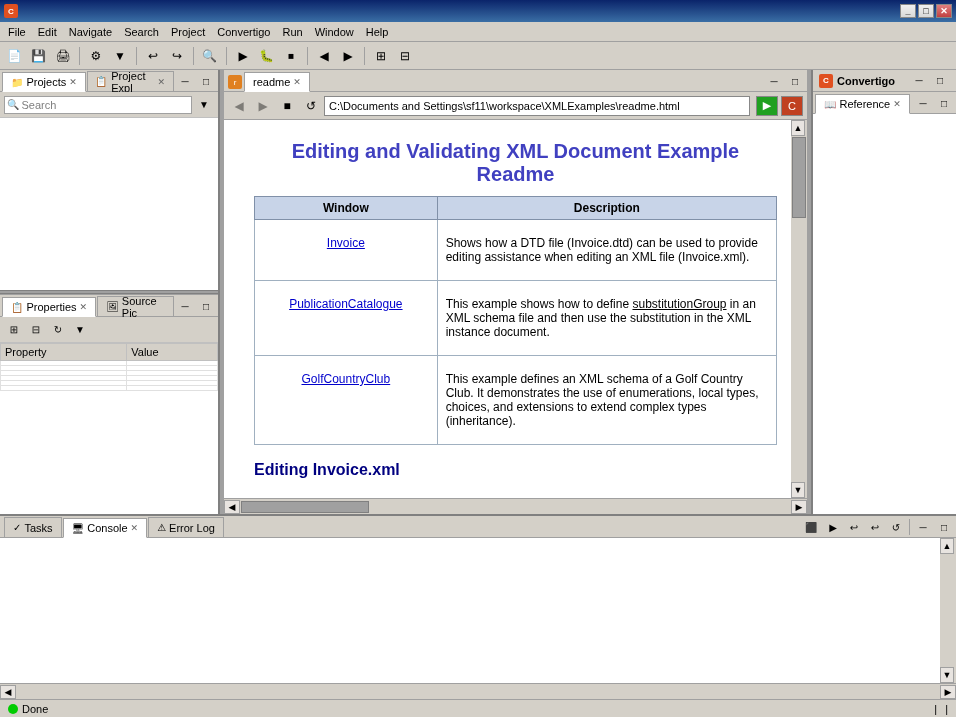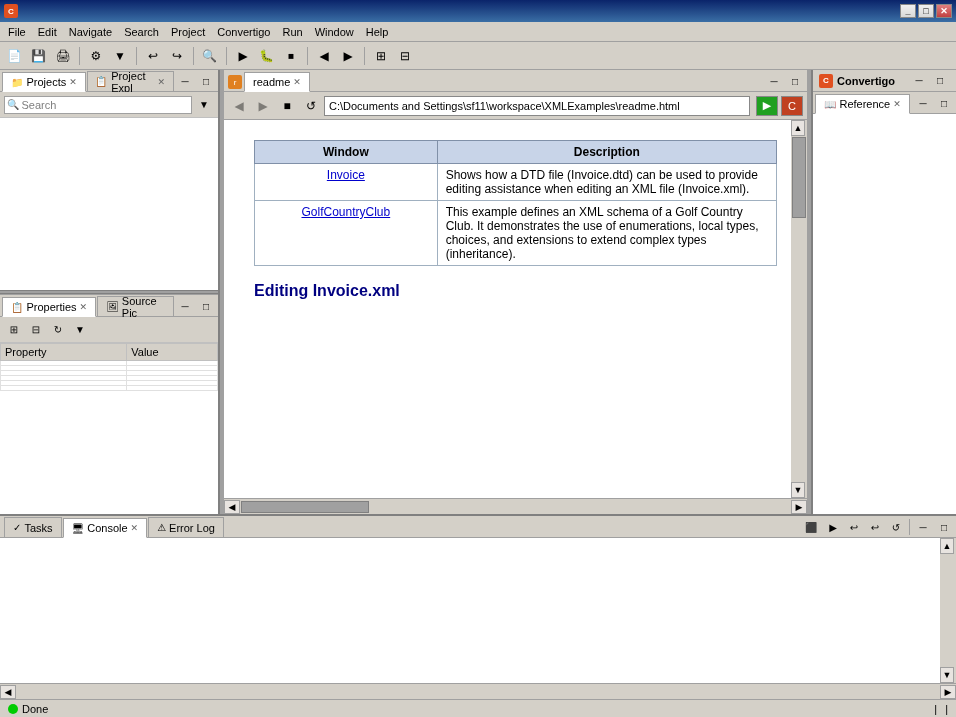--- a/index.html
+++ b/index.html
@@ -56,21 +56,21 @@
 
     
     .bottom-panel { height: 185px; border-top: 2px solid #a0a0a0; display: flex; flex-direction: column; }
     .bottom-tabs { display: flex; background: #d4d0c8; border-bottom: 1px solid #a0a0a0; height: 22px; align-items: flex-end; padding-left: 4px; }
 
     
     .html-content h1 { color: #4040c0; font-size: 20px; font-weight: bold; text-align: center; margin-bottom: 10px; }
     .html-content p { font-size: 12px; margin-bottom: 12px; line-height: 1.4; }
     .html-table { width: 100%; border-collapse: collapse; font-size: 12px; margin-bottom: 16px; }
     .html-table th { background: #c8d4e8; border: 1px solid #8090a8; padding: 4px 8px; text-align: center; font-weight: bold; }
-    .html-table td { border: 1px solid #a0b0c0; padding: 4px 8px; vertical-align: top; }
+    .html-table td { border: 1px solid #a0b0c0; padding: 16px 8px; vertical-align: top; }
     .html-table td a { color: #0000cc; text-decoration: underline; cursor: pointer; }
     .html-table td.link-cell { text-align: center; }
     .html-content h2 { color: #000080; font-size: 16px; font-weight: bold; margin-top: 8px; }
 
     
     .status-bar { height: 18px; background: #d4d0c8; border-top: 1px solid #a0a0a0; display: flex; align-items: center; padding: 0 8px; font-size: 11px; justify-content: space-between; }
     .status-light { width: 10px; height: 10px; background: #00cc00; border-radius: 50%; margin-right: 4px; }
 
     
     .logo-area { background: #d4d0c8; height: 22px; display: flex; align-items: center; padding: 0 6px; font-size: 11px; font-weight: bold; gap: 4px; border-bottom: 1px solid #a0a0a0; }
@@ -260,31 +260,36 @@
             <input class="address-input" readonly="" style="width: 100%; border: none; outline: none; font-size: 11px;" value="C:\Documents and Settings\sf11\workspace\XMLExamples\readme.html">
           </div>
           <div style="display:flex; align-items:center; gap:1px; margin-left:2px;">
             <div class="address-go" style="background:#20a020; color:white;">▶</div>
             <div class="address-go" style="background:#c04020; color:white; width:22px;">C</div>
           </div>
         </div>
 
         <div style="flex:1; overflow:auto; position:relative; background:white;">
           <div class="editor-content html-content">
+            <h1>Editing and Validating XML Document Example Readme</h1>
             <table class="html-table">
               <thead>
                 <tr>
                   <th style="width:35%;">Window</th>
                   <th>Description</th>
                 </tr>
               </thead>
               <tbody>
                 <tr>
                   <td class="link-cell"><a>Invoice</a></td>
                   <td>Shows how a DTD file (Invoice.dtd) can be used to provide editing assistance when editing an XML file (Invoice.xml).</td>
+                </tr>
+                <tr>
+                  <td class="link-cell"><a>PublicationCatalogue</a></td>
+                  <td>This example shows how to define <u>substitutionGroup</u> in an XML schema file and then use the substitution in the XML instance document.</td>
                 </tr>
                 <tr>
                   <td class="link-cell"><a>GolfCountryClub</a></td>
                   <td>This example defines an XML schema of a Golf Country Club. It demonstrates the use of enumerations, local types, choices, and extensions to extend complex types (inheritance).</td>
                 </tr>
               </tbody>
             </table>
             <h2>Editing Invoice.xml</h2>
           </div>
 

